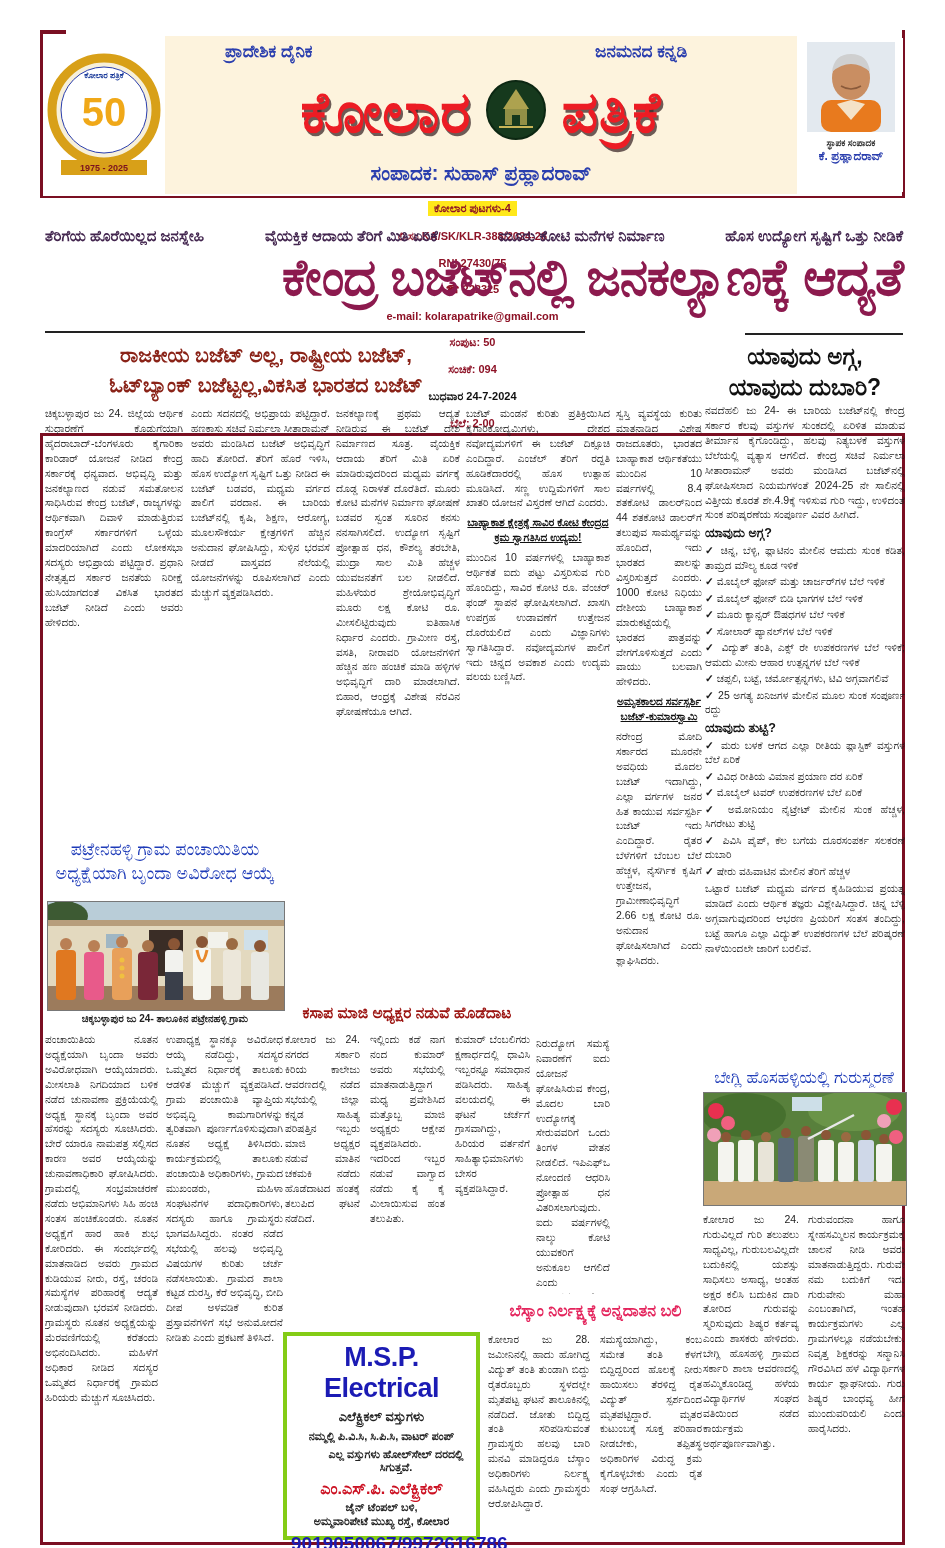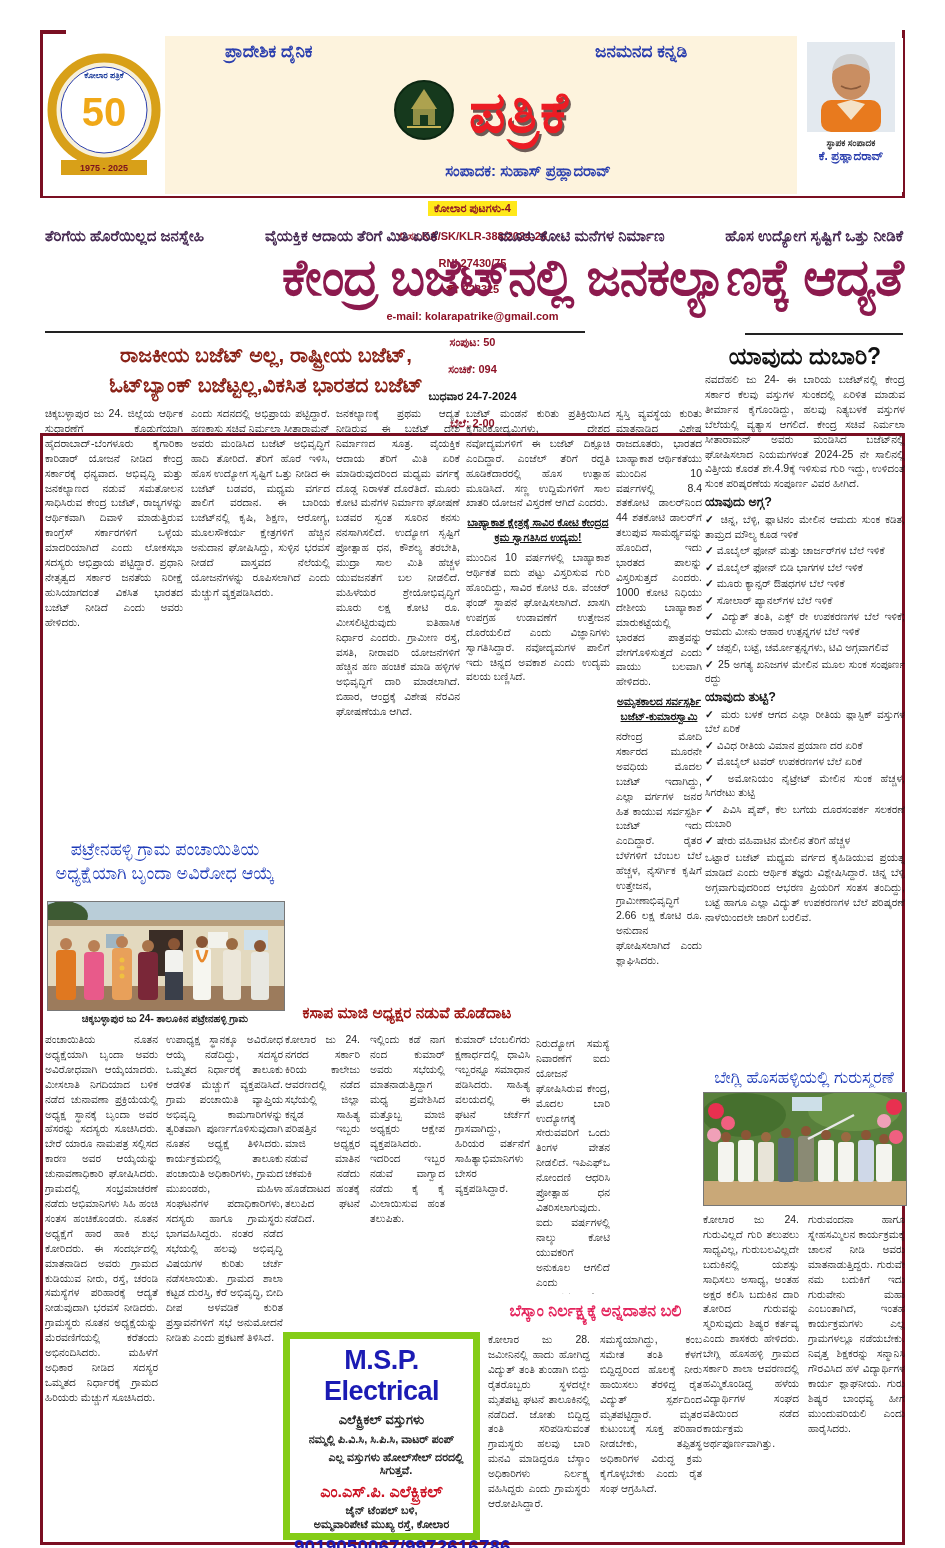--- a/index.html
+++ b/index.html
@@ -6,38 +6,38 @@
   .page{position:relative;width:945px;height:1548px;margin:0 auto;background:#ffffff;
         font-family:"Liberation Sans",sans-serif;overflow:hidden;}
   .abs{position:absolute;}
   .rule{background:#7a0f22;}
   .bodytxt{font-size:10.5px;line-height:1.42;text-align:justify;color:#1c1c1c;overflow:hidden;}
   .colsub{display:block;font-weight:bold;text-decoration:underline;text-align:center;margin:5px 0;color:#111;}
   .masthead-panel{background:#fdf3dd;}
   .tagline{color:#2a3eae;font-weight:bold;font-size:17px;}
   .paper-title{color:#ec1c24;font-weight:800;font-size:57px;letter-spacing:1px;
                text-shadow:2px 3px 0 rgba(60,40,40,.75);white-space:nowrap;}
-  .editor-line{color:#2a3eae;font-weight:bold;font-size:15px;margin-left:47px;}
+  .editor-line{color:#2a3eae;font-weight:bold;font-size:20px;}
   .infobar{display:flex;align-items:center;gap:14px;font-size:11px;font-weight:bold;color:#8d1226;
            border-top:2px solid #7a0f22;border-bottom:3px solid #7a0f22;padding:3px 6px;background:#fff;}
   .chip{background:#ffe81a;color:#8d1226;padding:1px 6px;font-weight:bold;}
   .infodark{color:#111;}
   .kickers{display:flex;justify-content:space-between;font-weight:bold;font-size:15px;color:#43264f;}
   .mainhead{font-weight:800;font-size:51px;color:#8c1a4e;text-align:right;letter-spacing:-1px;white-space:nowrap;}
   .leadsub{font-weight:bold;font-size:20.5px;color:#8a2318;text-align:center;line-height:1.45;}
   .storyhead-blue{color:#1e3bb8;font-weight:normal;text-align:center;line-height:1.35;}
   .storyhead-red{color:#9b1310;font-weight:bold;text-align:center;white-space:nowrap;}
   .storyhead-pink{color:#e4245c;font-weight:bold;text-align:center;white-space:nowrap;}
   .rs-title{color:#111;font-weight:800;font-size:23px;line-height:1.35;text-align:center;}
   .rs-subhead{font-weight:bold;font-size:12.5px;color:#111;margin:4px 0 2px 0;}
   .rs-list{list-style:none;margin:0;padding:0;}
   .rs-list li{font-size:10.5px;line-height:1.38;text-align:justify;color:#1c1c1c;margin-bottom:2px;}
   .rs-list li::before{content:"✓ ";font-weight:bold;}
   .caption{font-size:10px;font-weight:bold;color:#222;text-align:center;}
-  .adbox{border:7px solid #84cc16;background:#fff;text-align:center;padding:6px 4px;box-sizing:border-box;}
+  .adbox{border:4px solid #84cc16;background:#fff;text-align:center;padding:6px 4px;box-sizing:border-box;}
   .ad-title{color:#1b1bb4;font-weight:800;font-size:27px;letter-spacing:-0.5px;}
   .ad-line{font-size:13px;font-weight:bold;color:#222;margin-top:5px;}
   .ad-name{color:#cc1122;font-weight:800;font-size:16px;margin-top:6px;}
   .ad-phone{color:#1b1bb4;font-weight:800;font-size:19px;line-height:1.25;}
   .photo-frame{border:1px solid #777;}
 </style>
 </head>
 <body>
 
 <div class="page">
@@ -57,20 +57,21 @@
       <text x="59" y="88" text-anchor="middle" font-size="40" fill="#f0a818" font-weight="bold">50</text>
       <rect x="16" y="122" width="86" height="15" fill="#d8a018"></rect>
       <text x="59" y="133" text-anchor="middle" font-size="9" fill="#7a1020" font-weight="bold">1975 - 2025</text>
     </svg>
   </div>
 
   <div class="abs tagline" style="left:225px;top:42px;">ಪ್ರಾದೇಶಿಕ ದೈನಿಕ</div>
   <div class="abs tagline" style="left:595px;top:42px;">ಜನಮನದ ಕನ್ನಡಿ</div>
 
   <div class="abs" style="left:165px;top:66px;width:632px;height:92px;display:flex;align-items:center;justify-content:center;gap:14px;">
+    <span class="paper-title">ಕೋಲಾರ</span>
     <span>
       <svg width="62" height="62" viewBox="0 0 62 62">
         <circle cx="31" cy="31" r="29" fill="#16391d" stroke="#0c2712" stroke-width="2"></circle>
         <path d="M31 10 L44 30 L18 30 Z" fill="#c8b558" opacity="0.85"></path>
         <rect x="20" y="30" width="22" height="16" fill="#c8b558" opacity="0.7"></rect>
         <rect x="27" y="36" width="8" height="10" fill="#16391d"></rect>
         <line x1="14" y1="48" x2="48" y2="48" stroke="#c8b558" stroke-width="2"></line>
       </svg>
     </span>
     <span class="paper-title">ಪತ್ರಿಕೆ</span>
@@ -132,20 +133,21 @@
   <div class="abs bodytxt" style="left:616px;top:406px;width:86px;height:888px;">
     <span>ಸ್ವಸ್ತಿ ವ್ಯವಸ್ಥೆಯ ಕುರಿತು ಮಾತನಾಡಿದ ವಿಶೇಷ ರಾಜದೂತರು, ಭಾರತದ ಬಾಹ್ಯಾಕಾಶ ಆರ್ಥಿಕತೆಯು ಮುಂದಿನ 10 ವರ್ಷಗಳಲ್ಲಿ 8.4 ಶತಕೋಟಿ ಡಾಲರ್‌ನಿಂದ 44 ಶತಕೋಟಿ ಡಾಲರ್‌ಗೆ ತಲುಪುವ ಸಾಮರ್ಥ್ಯವನ್ನು ಹೊಂದಿದೆ, ಇದು ಭಾರತದ ಪಾಲನ್ನು ವಿಸ್ತರಿಸುತ್ತದೆ ಎಂದರು. 1000 ಕೋಟಿ ನಿಧಿಯು ದೇಶೀಯ ಬಾಹ್ಯಾಕಾಶ ಮಾರುಕಟ್ಟೆಯಲ್ಲಿ ಭಾರತದ ಪಾತ್ರವನ್ನು ವೇಗಗೊಳಿಸುತ್ತದೆ ಎಂದು ವಾಯು ಬಲವಾಗಿ ಹೇಳಿದರು.</span>
     <span class="colsub">ಅಮೃತಕಾಲದ ಸರ್ವಸ್ಪರ್ಶಿ ಬಜೆಟ್-ಕುಮಾರಸ್ವಾಮಿ</span>
     <span>ನರೇಂದ್ರ ಮೋದಿ ಸರ್ಕಾರದ ಮೂರನೇ ಅವಧಿಯ ಮೊದಲ ಬಜೆಟ್ ಇದಾಗಿದ್ದು, ಎಲ್ಲಾ ವರ್ಗಗಳ ಜನರ ಹಿತ ಕಾಯುವ ಸರ್ವಸ್ಪರ್ಶಿ ಬಜೆಟ್ ಇದು ಎಂದಿದ್ದಾರೆ. ರೈತರ ಬೆಳೆಗಳಿಗೆ ಬೆಂಬಲ ಬೆಲೆ ಹೆಚ್ಚಳ, ನೈಸರ್ಗಿಕ ಕೃಷಿಗೆ ಉತ್ತೇಜನ, ಗ್ರಾಮೀಣಾಭಿವೃದ್ಧಿಗೆ 2.66 ಲಕ್ಷ ಕೋಟಿ ರೂ. ಅನುದಾನ ಘೋಷಿಸಲಾಗಿದೆ ಎಂದು ಶ್ಲಾಘಿಸಿದರು.</span>
   </div>
 
   <div class="abs bodytxt" style="left:536px;top:1036px;width:74px;height:258px;">ನಿರುದ್ಯೋಗ ಸಮಸ್ಯೆ ನಿವಾರಣೆಗೆ ಐದು ಯೋಜನೆ ಘೋಷಿಸಿರುವ ಕೇಂದ್ರ, ಮೊದಲ ಬಾರಿ ಉದ್ಯೋಗಕ್ಕೆ ಸೇರುವವರಿಗೆ ಒಂದು ತಿಂಗಳ ವೇತನ ನೀಡಲಿದೆ. ಇಪಿಎಫ್‌ಒ ನೋಂದಣಿ ಆಧರಿಸಿ ಪ್ರೋತ್ಸಾಹ ಧನ ವಿತರಿಸಲಾಗುವುದು. ಐದು ವರ್ಷಗಳಲ್ಲಿ ನಾಲ್ಕು ಕೋಟಿ ಯುವಕರಿಗೆ ಅನುಕೂಲ ಆಗಲಿದೆ ಎಂದು ಅಂದಾಜಿಸಲಾಗಿದೆ.</div>
 
   <div class="abs" style="left:705px;top:341px;width:200px;height:722px;overflow:hidden;">
     <div class="rs-title">
+      <div>ಯಾವುದು ಅಗ್ಗ,</div>
       <div>ಯಾವುದು ದುಬಾರಿ?</div>
     </div>
     <div class="bodytxt" style="margin-top:0;">ನವದೆಹಲಿ ಜು 24- ಈ ಬಾರಿಯ ಬಜೆಟ್‌ನಲ್ಲಿ ಕೇಂದ್ರ ಸರ್ಕಾರ ಕೆಲವು ವಸ್ತುಗಳ ಸುಂಕದಲ್ಲಿ ಏರಿಳಿತ ಮಾಡುವ ತೀರ್ಮಾನ ಕೈಗೊಂಡಿದ್ದು, ಹಲವು ನಿತ್ಯಬಳಕೆ ವಸ್ತುಗಳ ಬೆಲೆಯಲ್ಲಿ ವ್ಯತ್ಯಾಸ ಆಗಲಿದೆ. ಕೇಂದ್ರ ಸಚಿವೆ ನಿರ್ಮಲಾ ಸೀತಾರಾಮನ್ ಅವರು ಮಂಡಿಸಿದ ಬಜೆಟ್‌ನಲ್ಲಿ ಘೋಷಿಸಲಾದ ನಿಯಮಗಳಂತೆ 2024-25 ನೇ ಸಾಲಿನಲ್ಲಿ ವಿತ್ತೀಯ ಕೊರತೆ ಶೇ.4.9ಕ್ಕೆ ಇಳಿಸುವ ಗುರಿ ಇದ್ದು, ಉಳಿದಂತೆ ಸುಂಕ ಪರಿಷ್ಕರಣೆಯ ಸಂಪೂರ್ಣ ವಿವರ ಹೀಗಿದೆ.</div>
     <div class="rs-subhead">ಯಾವುದು ಅಗ್ಗ?</div>
     <ul class="rs-list">
       <li>ಚಿನ್ನ, ಬೆಳ್ಳಿ, ಪ್ಲಾಟಿನಂ ಮೇಲಿನ ಆಮದು ಸುಂಕ ಕಡಿತ, ತಾಮ್ರದ ಮೌಲ್ಯ ಕೂಡ ಇಳಿಕೆ</li>
       <li>ಮೊಬೈಲ್ ಫೋನ್ ಮತ್ತು ಚಾರ್ಜರ್‌ಗಳ ಬೆಲೆ ಇಳಿಕೆ</li>
       <li>ಮೊಬೈಲ್ ಫೋನ್ ಬಿಡಿ ಭಾಗಗಳ ಬೆಲೆ ಇಳಿಕೆ</li>
       <li>ಮೂರು ಕ್ಯಾನ್ಸರ್ ಔಷಧಗಳ ಬೆಲೆ ಇಳಿಕೆ</li>
       <li>ಸೋಲಾರ್ ಪ್ಯಾನಲ್‌ಗಳ ಬೆಲೆ ಇಳಿಕೆ</li>

